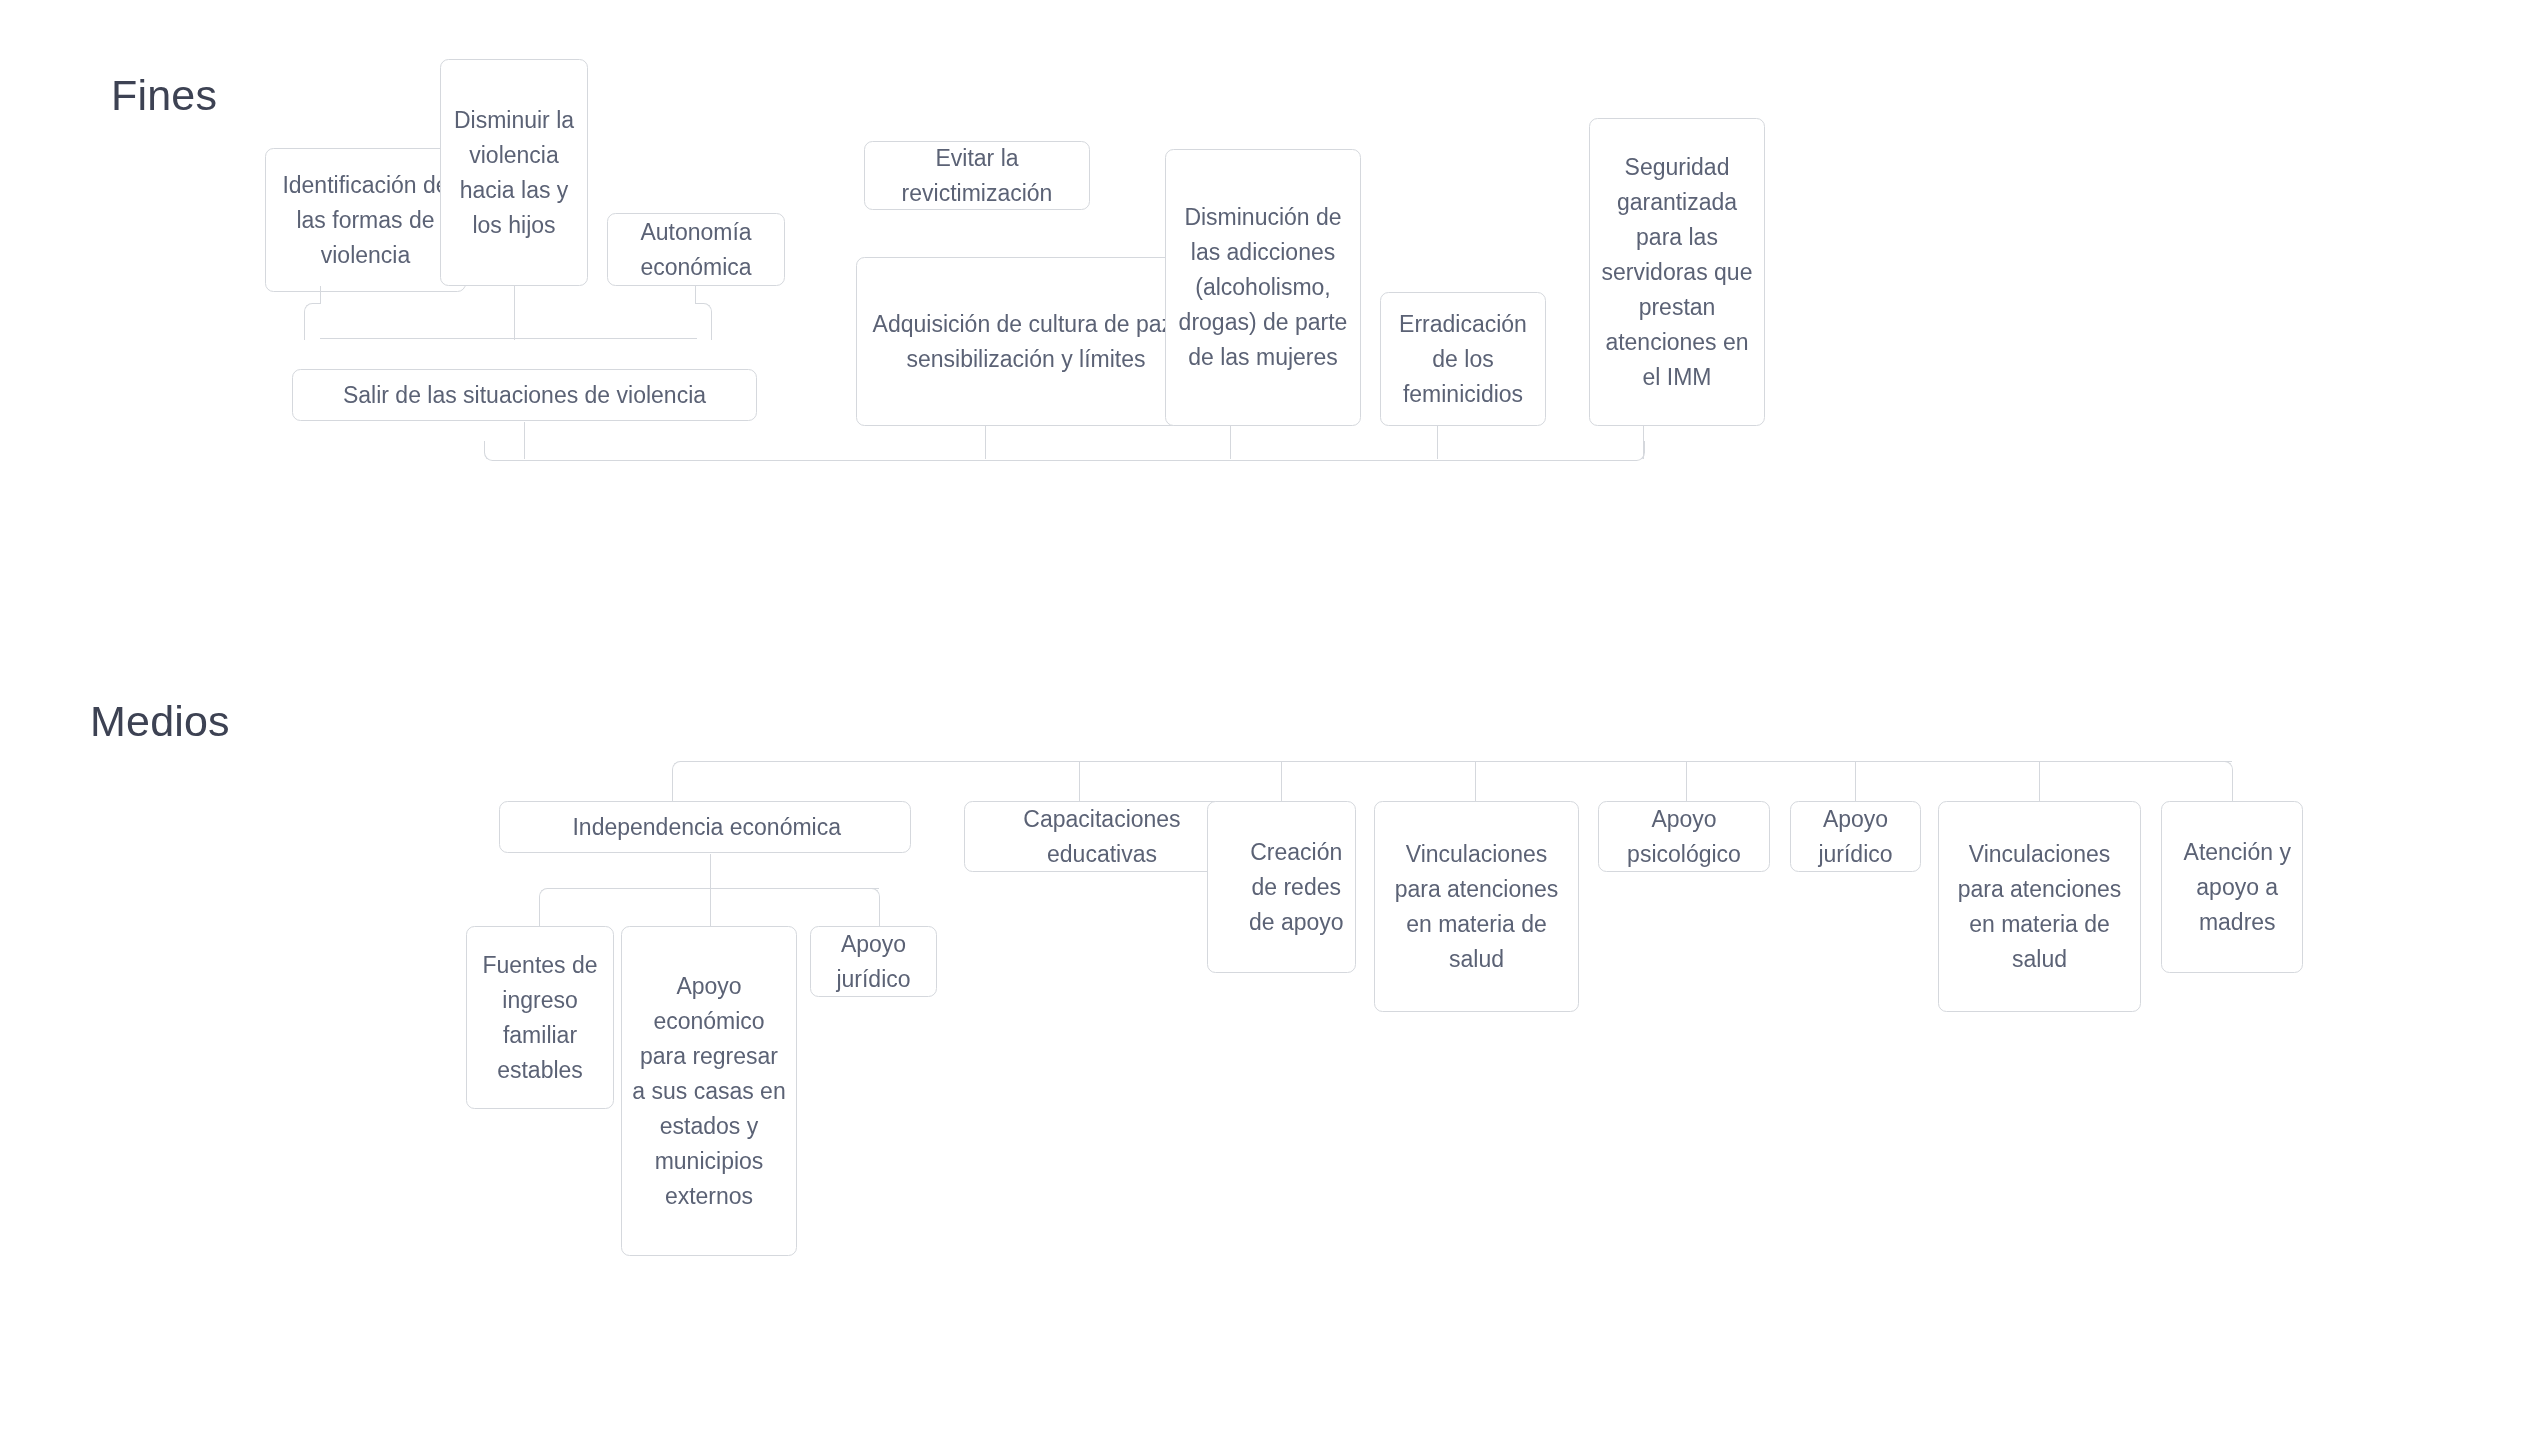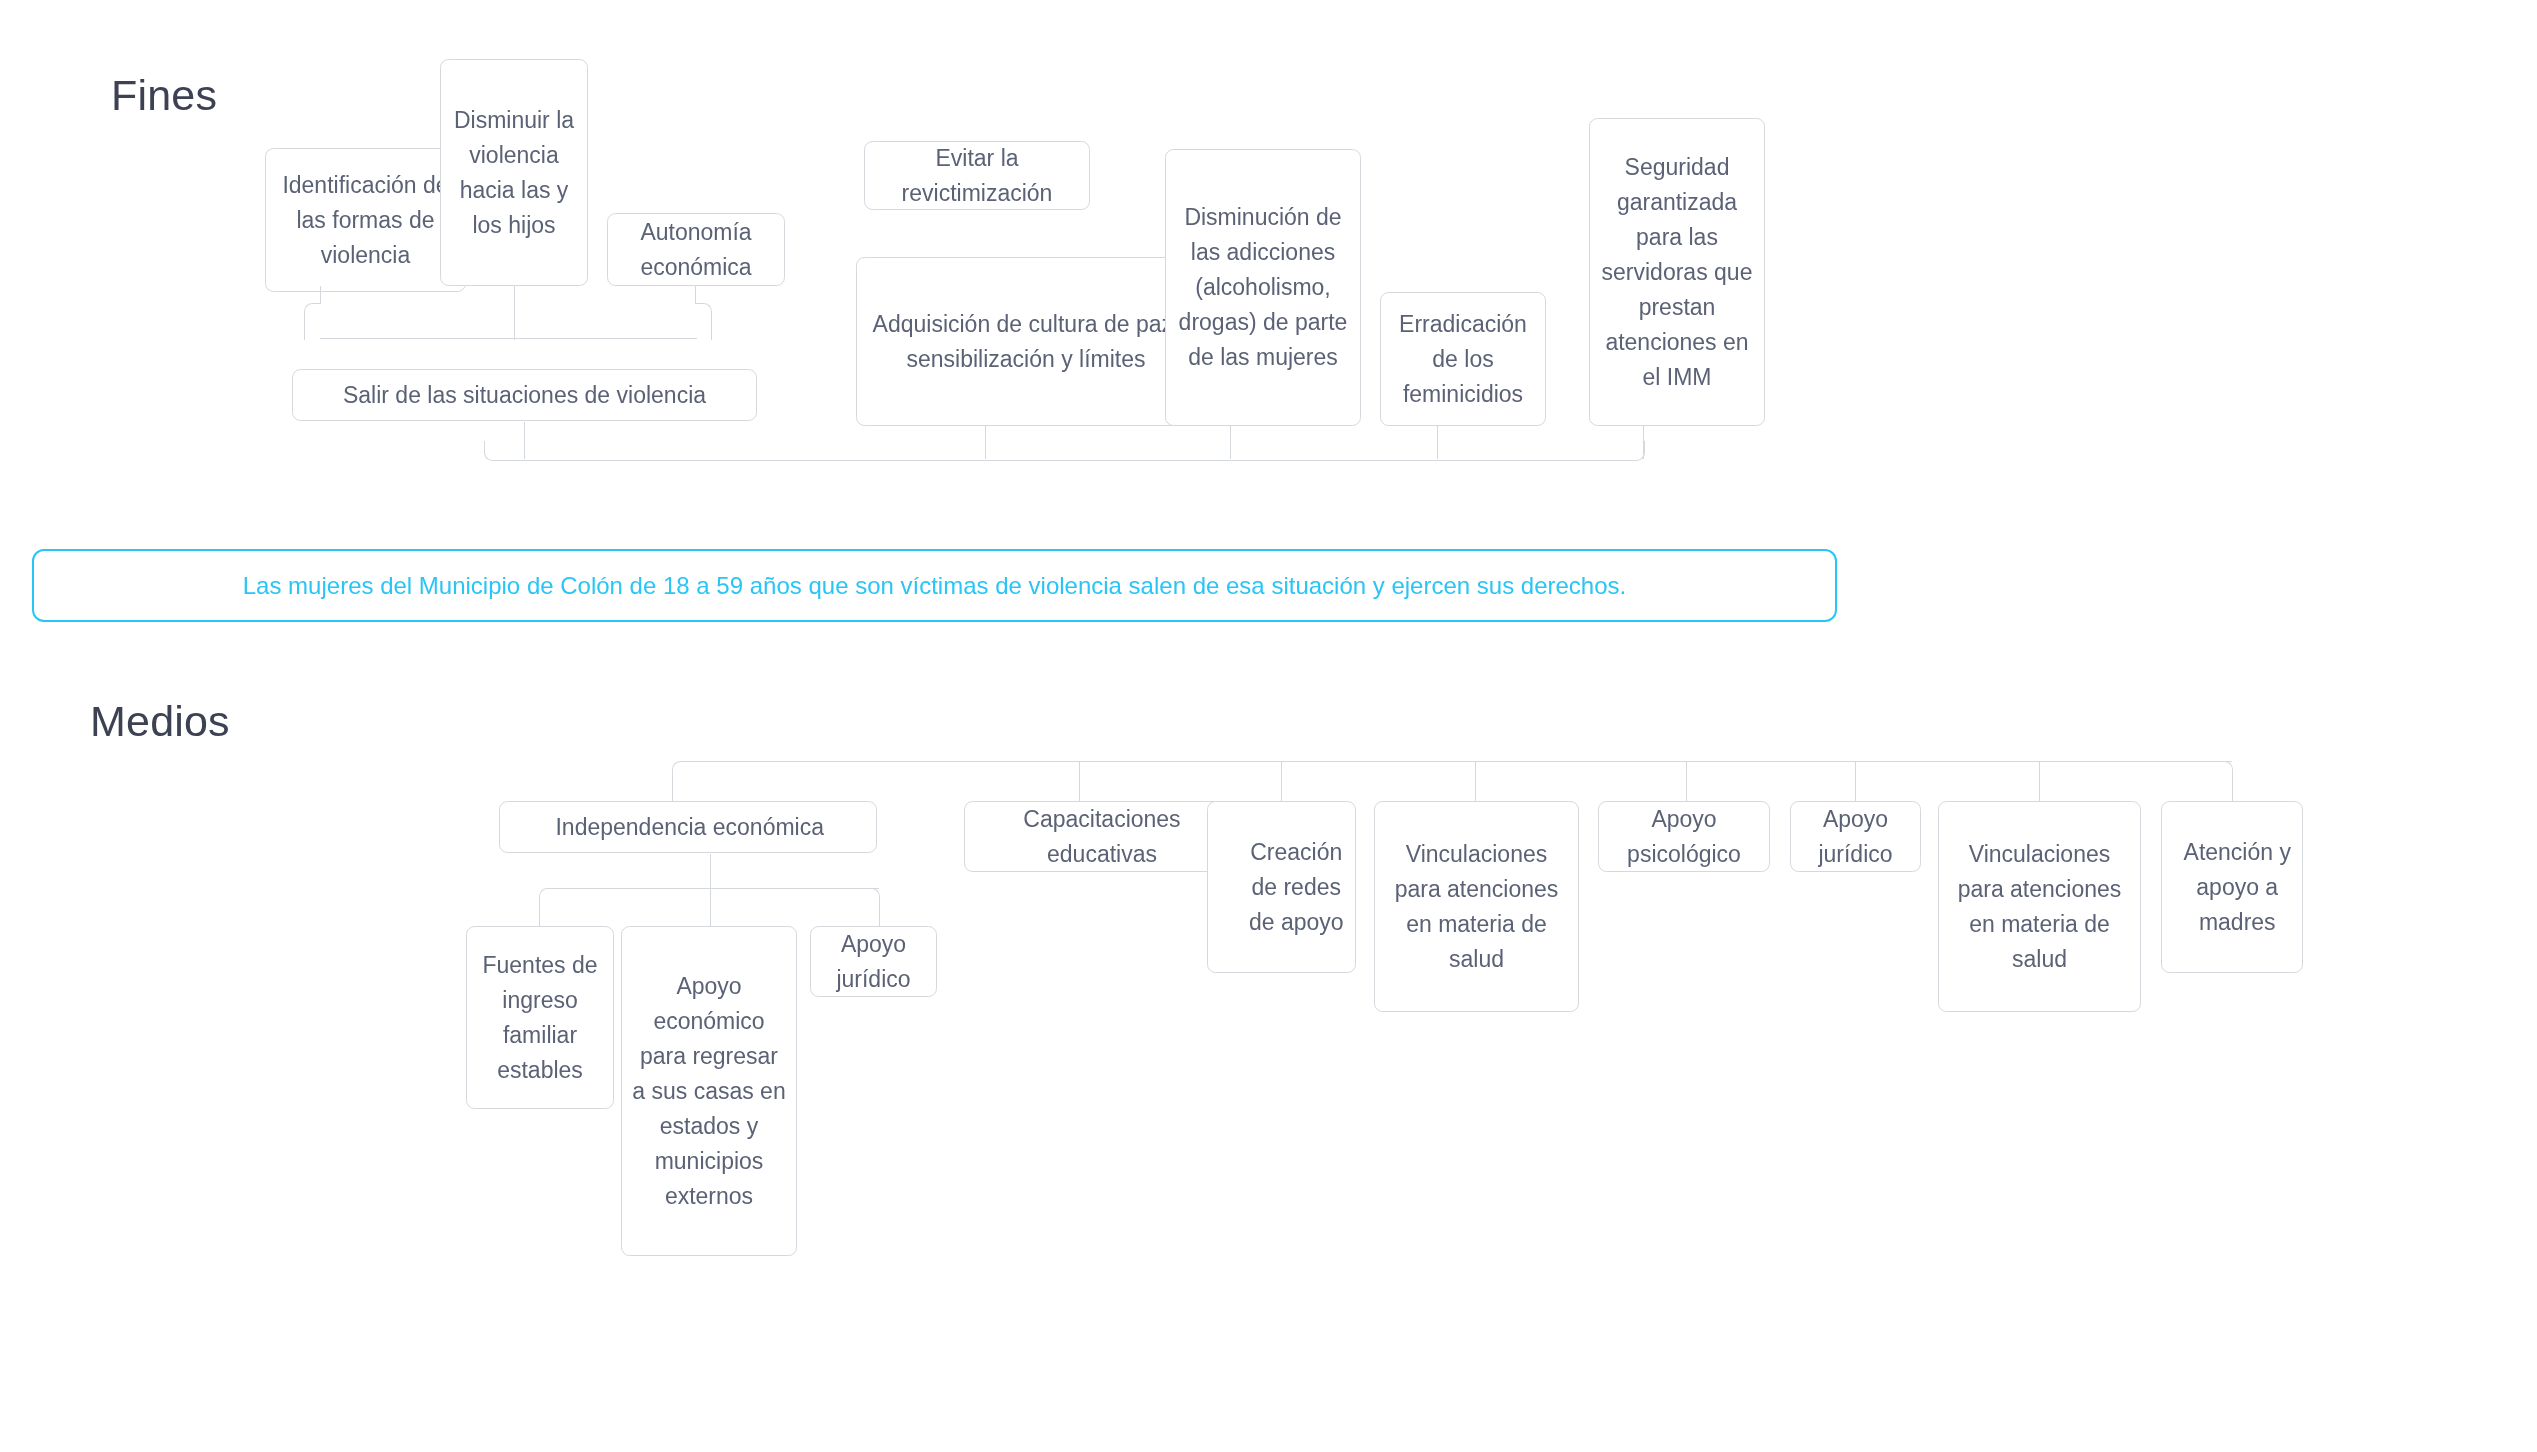--- a/index.html
+++ b/index.html
@@ -139,38 +139,35 @@
 
   <div class="vline" style="left:524px; top:422px; height:37px;"></div>
   <div class="vline" style="left:985px; top:426px; height:33px;"></div>
   <div class="vline" style="left:1230px; top:426px; height:33px;"></div>
   <div class="vline" style="left:1437px; top:426px; height:33px;"></div>
   <div class="vline" style="left:1643px; top:426px; height:33px;"></div>
   <div class="corner corner-bl" style="left:484px; top:441px; width:42px; height:20px;"></div>
   <div class="corner corner-br" style="left:1623px; top:441px; width:22px; height:20px;"></div>
   <div class="hline" style="left:507px; top:460px; width:1124px;"></div>
 
-  <div class="goal-box" style="left:32px; top:549px; width:1805px; height:73px;">
-    <span>Las mujeres del Municipio de Colón de 18 a 59 años que son víctimas de violencia salen de esa situación y ejercen sus derechos.</span>
-  </div>
 
   <div class="section-title" id="medios-title">Medios</div>
 
   <div class="corner corner-tl" style="left:672px; top:761px; width:20px; height:41px;"></div>
   <div class="hline" style="left:691px; top:761px; width:1541px;"></div>
   <div class="corner corner-tr" style="left:2213px; top:761px; width:20px; height:41px;"></div>
 
   <div class="vline" style="left:1079px; top:761px; height:41px;"></div>
   <div class="vline" style="left:1281px; top:761px; height:41px;"></div>
   <div class="vline" style="left:1475px; top:761px; height:41px;"></div>
   <div class="vline" style="left:1686px; top:761px; height:41px;"></div>
   <div class="vline" style="left:1855px; top:761px; height:41px;"></div>
   <div class="vline" style="left:2039px; top:761px; height:41px;"></div>
 
-  <div class="node" style="left:499px; top:801px; width:378px; height:52px;padding-left:12px;">
+  <div class="node" style="left:499px; top:801px; width:412px; height:52px;padding-left:12px;">
     <span>Independencia económica</span>
   </div>
 
   <div class="node" style="left:964px; top:801px; width:276px; height:71px;">
     <span>Capacitaciones educativas</span>
   </div>
 
   <div class="node" style="left:1207px; top:801px; width:149px; height:172px;padding-left:38px;">
     <span>Creación de redes de apoyo</span>
   </div>

